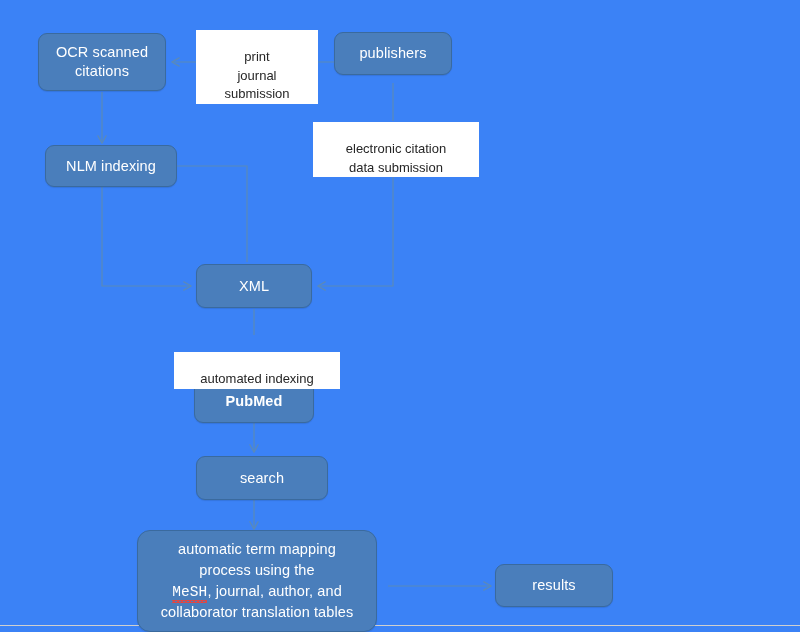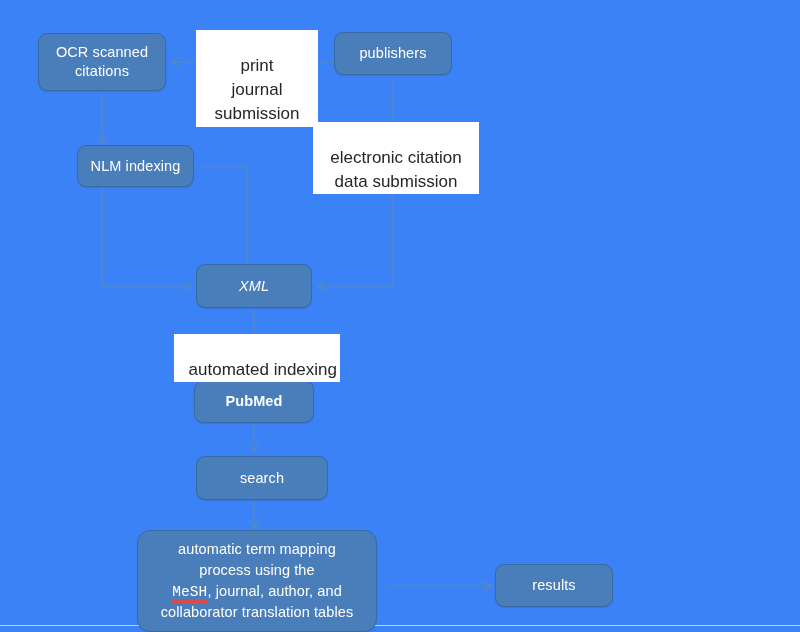--- a/index.html
+++ b/index.html
@@ -42,21 +42,21 @@
     box-shadow:0 1px 1px rgba(0,0,0,.10);
     padding:2px 6px;
   }
   .node .lbl{display:block;white-space:pre-line;}
   .node.big{font-size:14.5px;line-height:1.42;border-radius:13px;}
   
   .caption{
     position:absolute;
     z-index:4;
     color:#262626;
-    font-size:17px;
+    font-size:13px;
     line-height:1.42;
     text-align:center;
     white-space:pre-line;
     background:#ffffff;
     padding:0 3px;
   }
   
   .misspelled{
     position:relative;
     text-decoration:none;
@@ -120,25 +120,25 @@
 
   <div class="node" style="left:38px;top:33px;width:128px;height:58px;">
     <span class="lbl">OCR scanned
 citations</span>
   </div>
 
   <div class="node" style="left:334px;top:32px;width:118px;height:43px;">
     <span class="lbl">publishers</span>
   </div>
 
-  <div class="node" style="left:45px;top:145px;width:117px;height:42px;margin-left:32px;">
+  <div class="node" style="left:45px;top:145px;width:132px;height:42px;">
     <span class="lbl">NLM indexing</span>
   </div>
 
-  <div class="node" style="left:196px;top:264px;width:116px;height:44px;font-style:italic;">
+  <div class="node" style="left:196px;top:264px;width:116px;height:44px;">
     <span class="lbl">XML</span>
   </div>
 
   <div class="node" style="left:194px;top:380px;width:120px;height:43px;font-weight:bold;">
     <span class="lbl">PubMed</span>
   </div>
 
   <div class="node" style="left:196px;top:456px;width:132px;height:44px;">
     <span class="lbl">search</span>
   </div>
@@ -160,17 +160,17 @@
     <span>print
 journal
 submission</span>
   </div>
 
   <div class="caption" style="left:313px;top:122px;width:160px;">
     <span>electronic citation
 data submission</span>
   </div>
 
-  <div class="caption" style="left:174px;top:334px;width:160px;text-align:right;">
+  <div class="caption" style="left:174px;top:352px;width:160px;">
     <span>automated indexing</span>
   </div>
 
 </div>
 
 </body></html>

